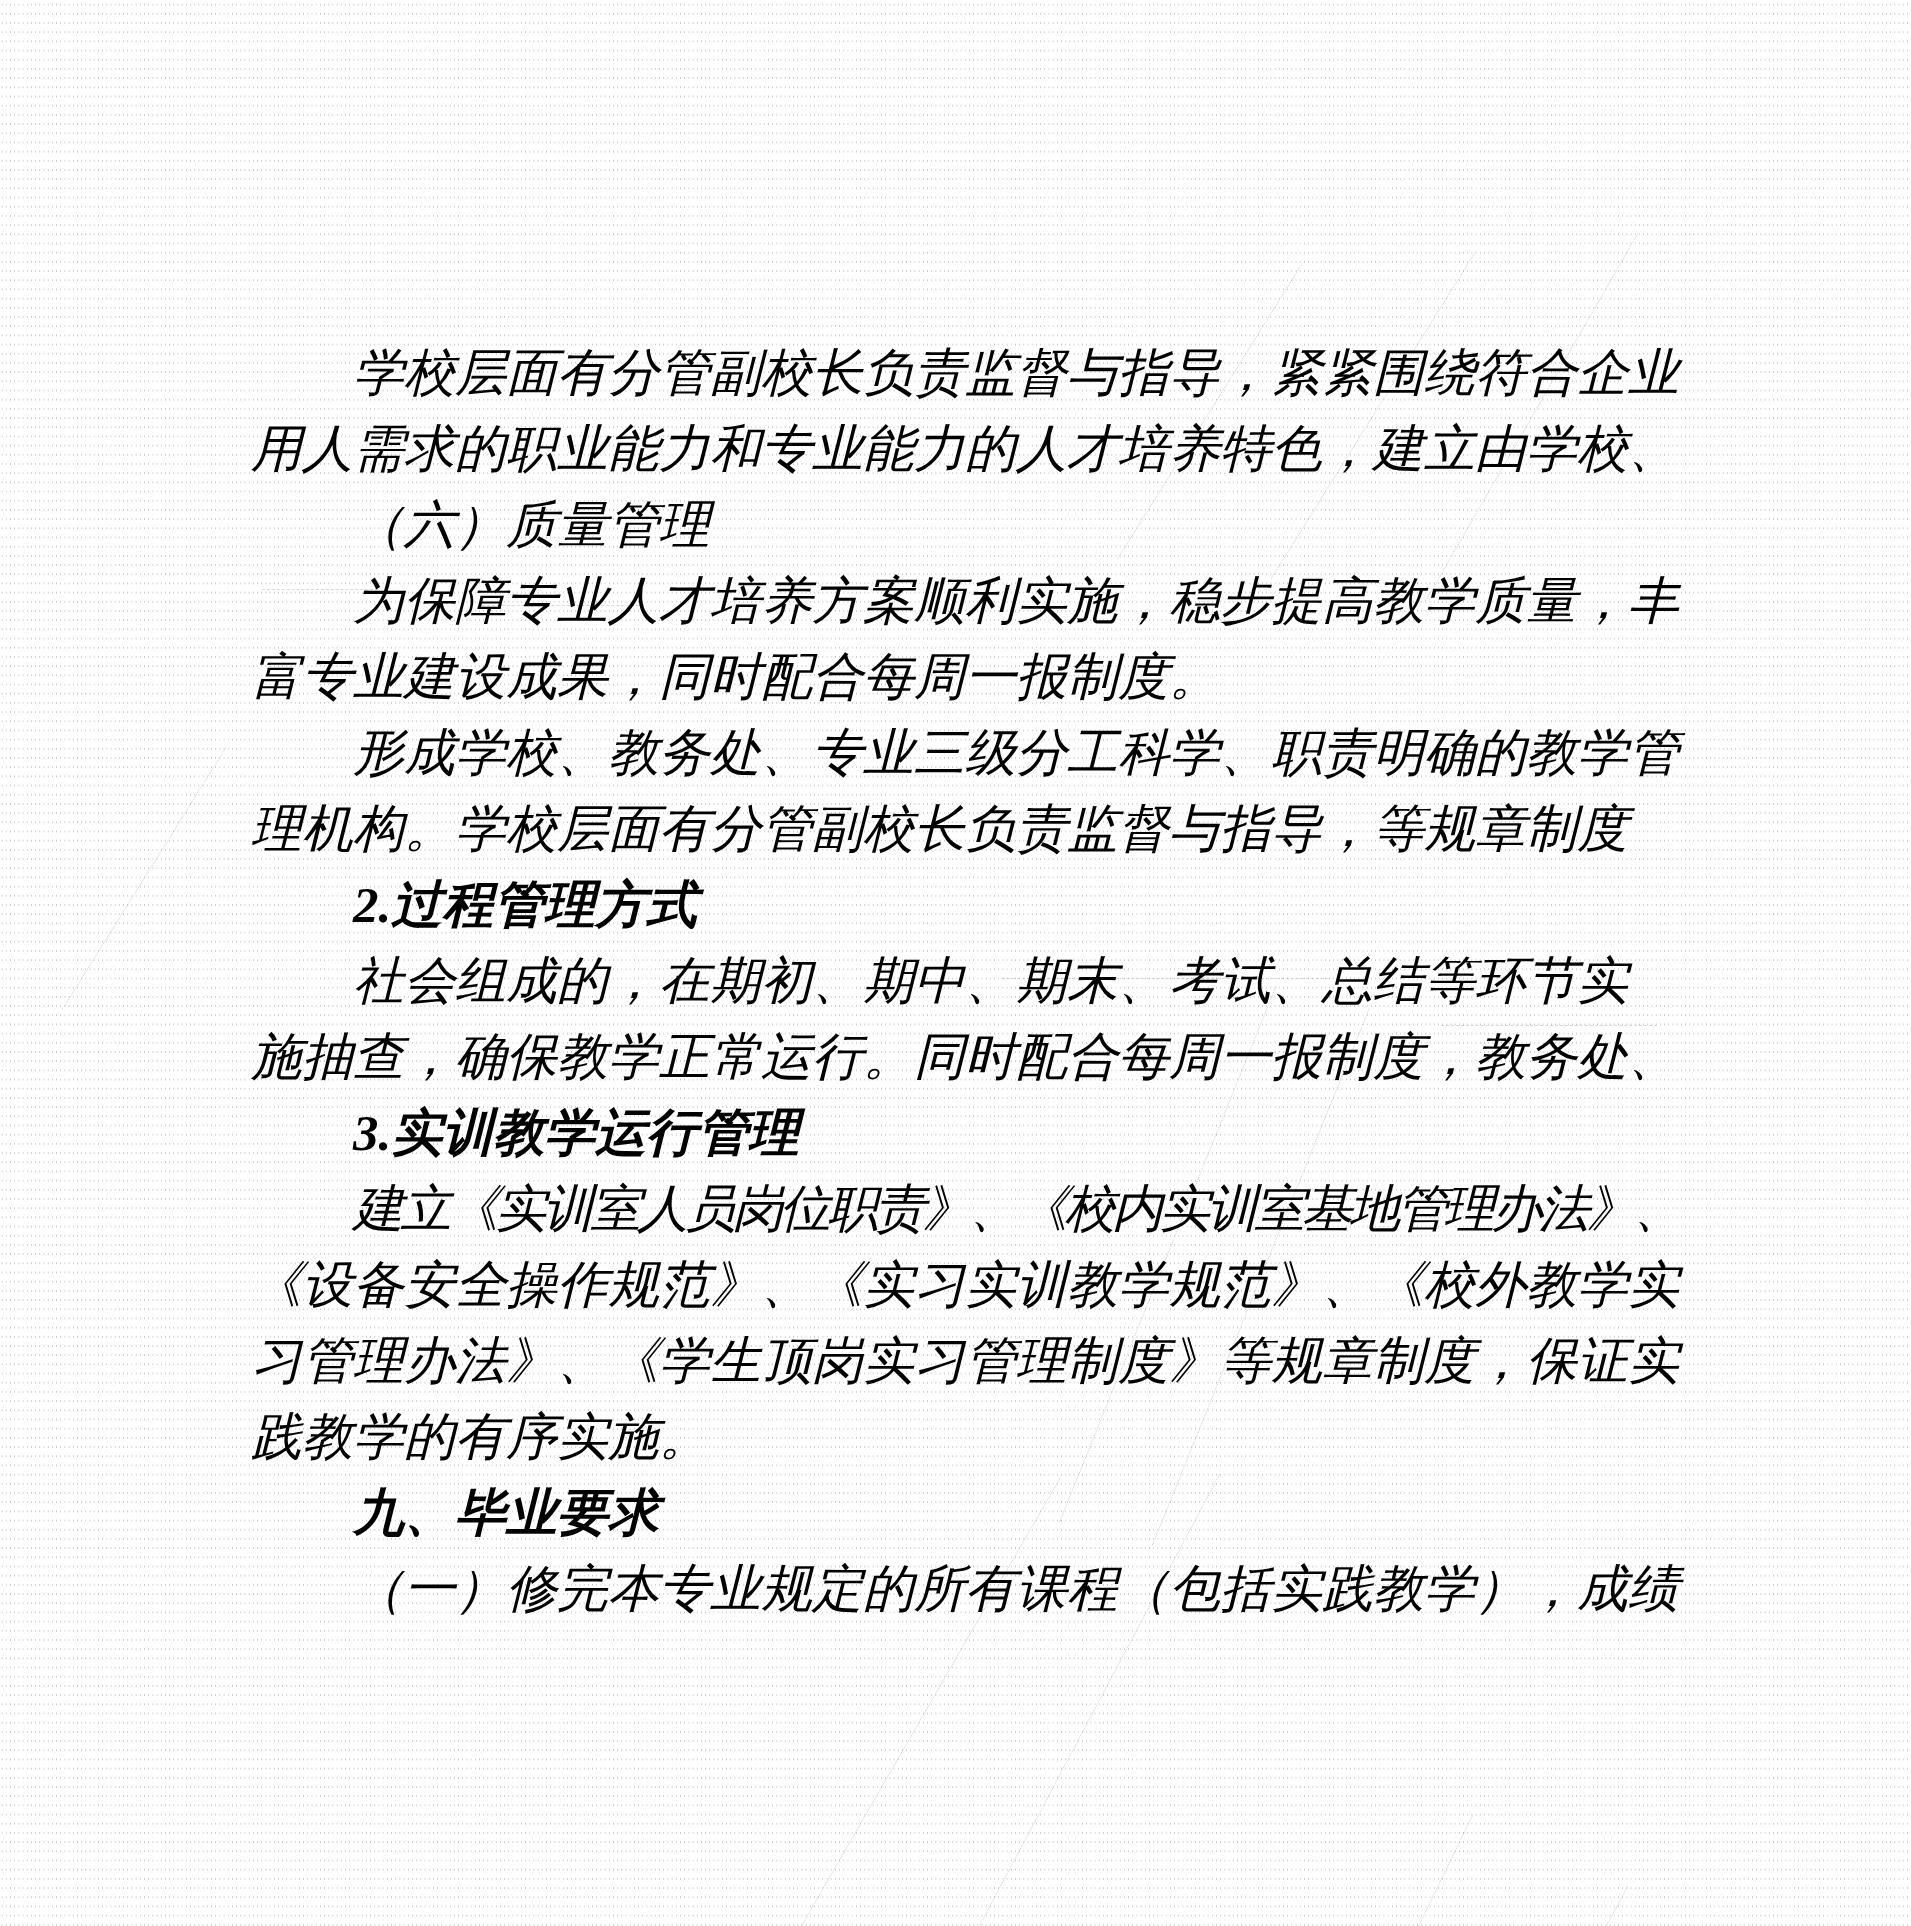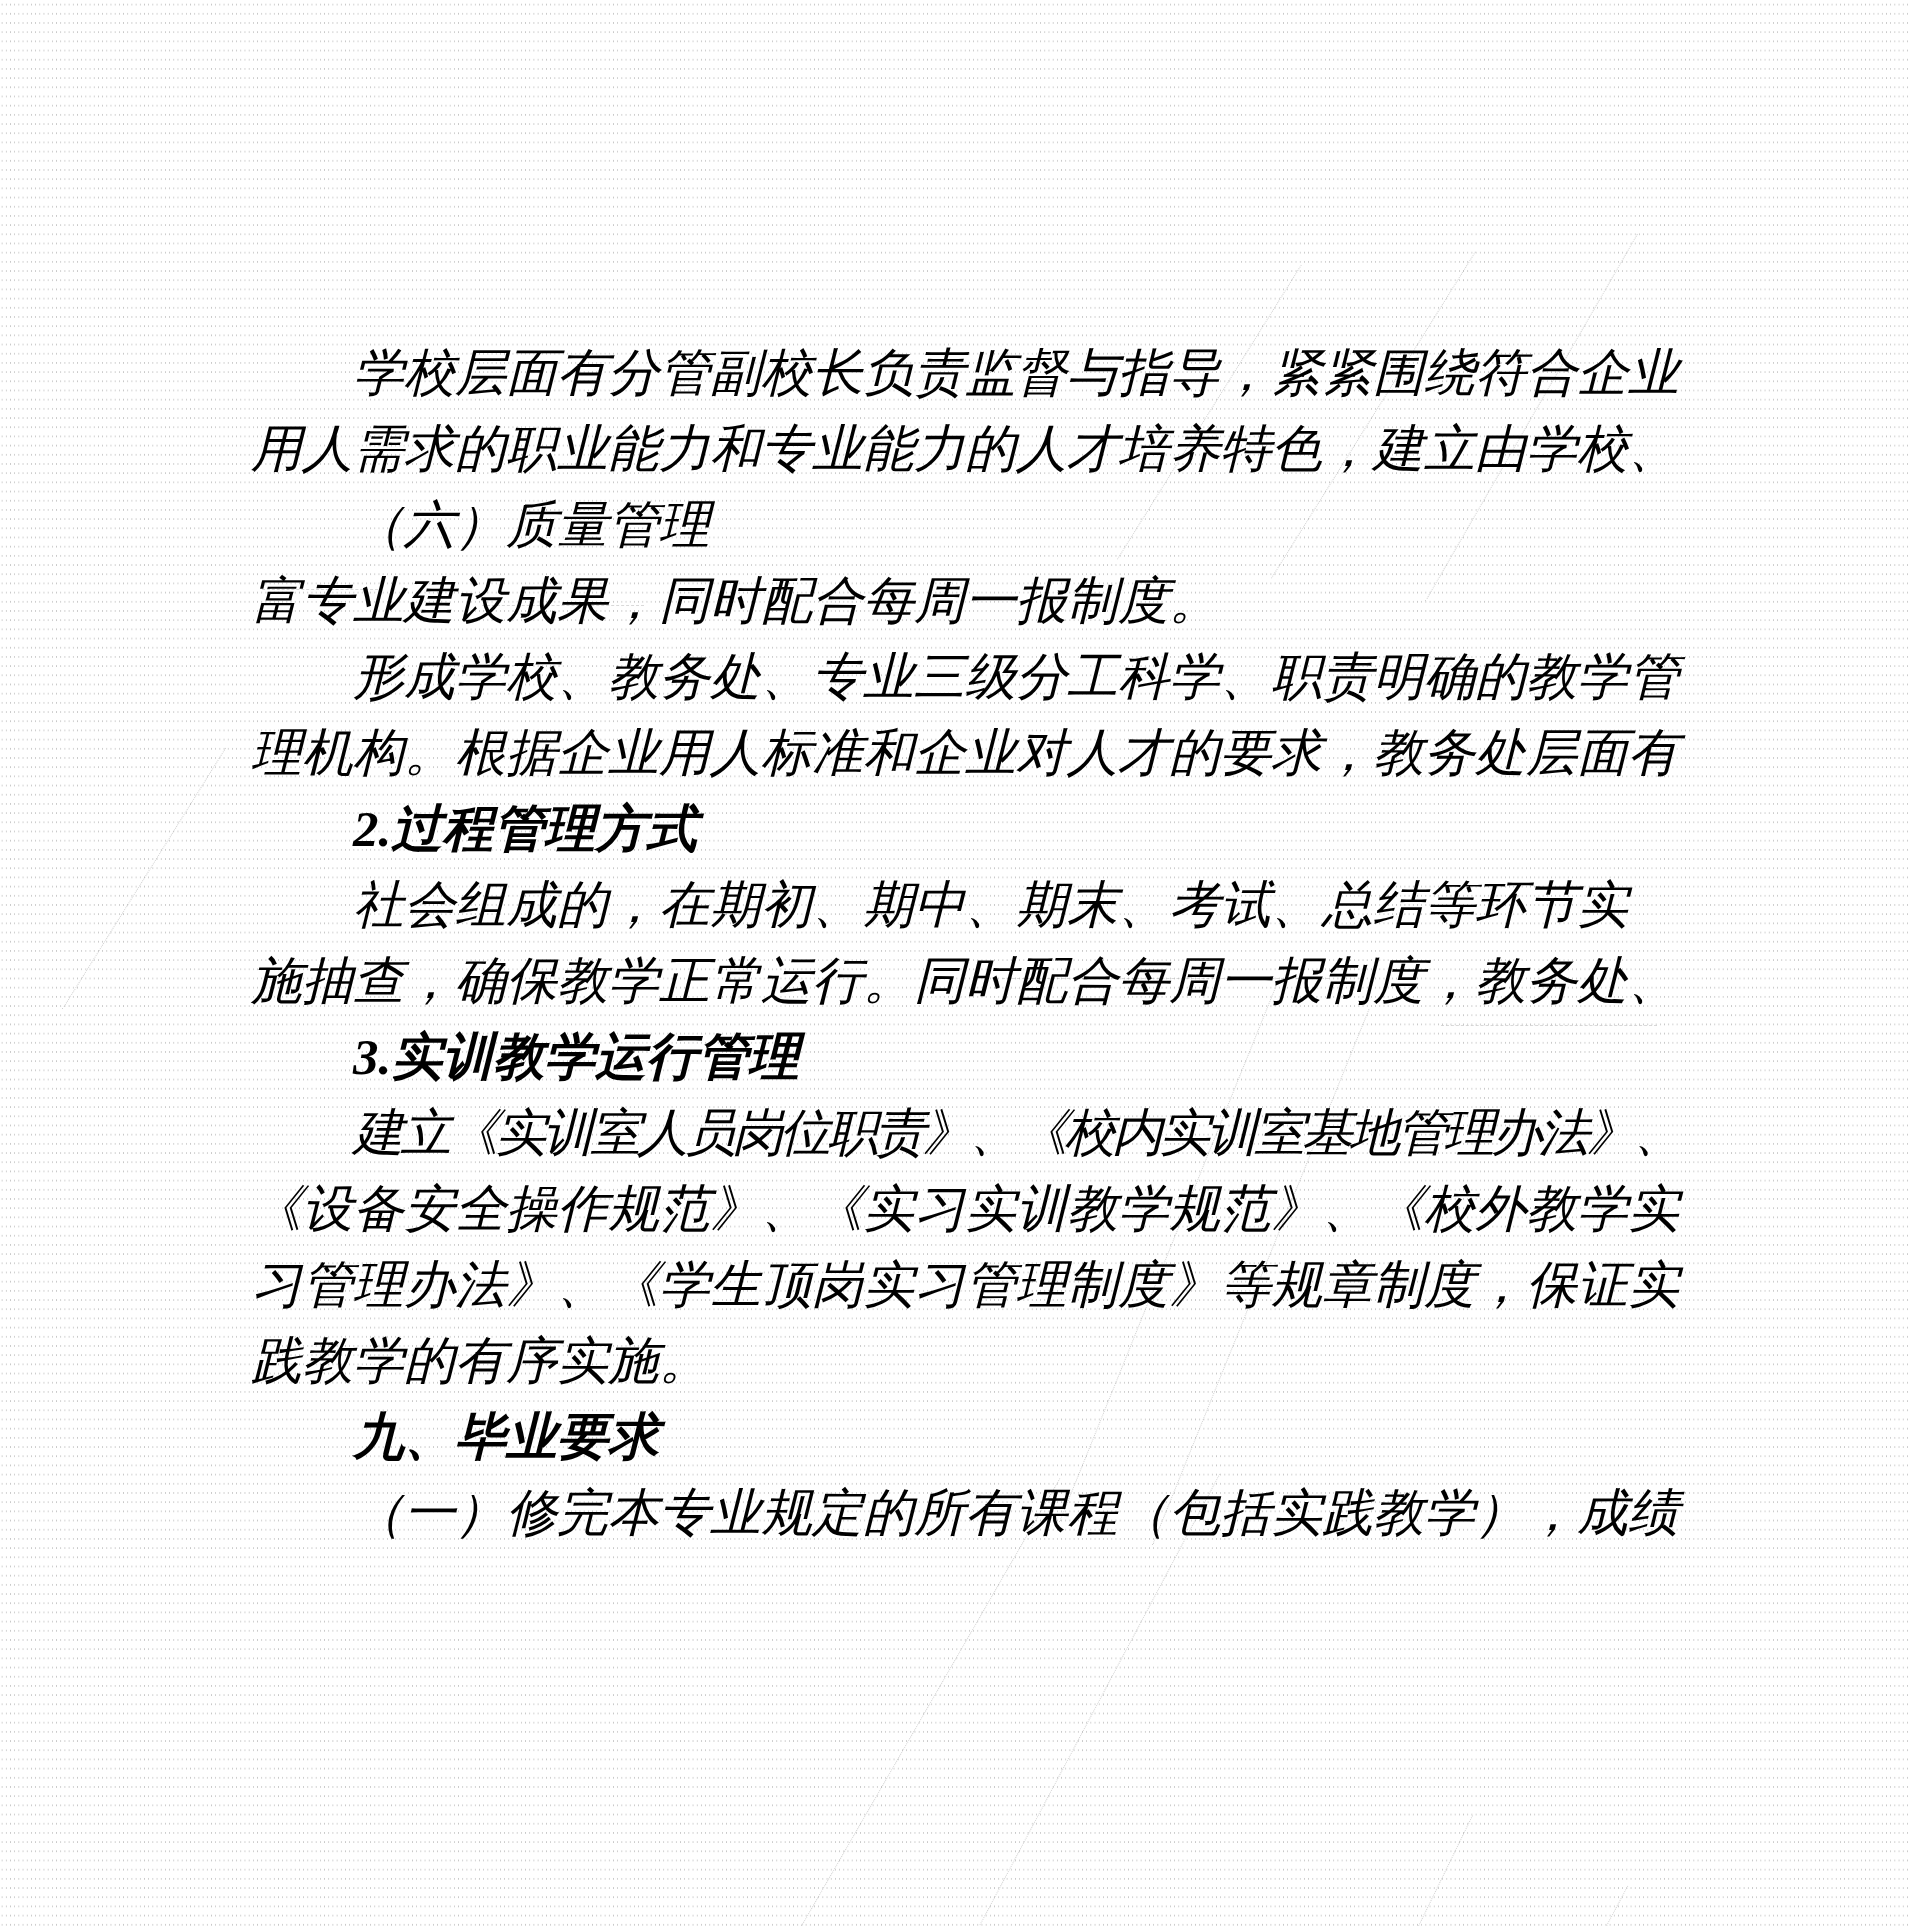--- a/index.html
+++ b/index.html
@@ -65,25 +65,26 @@
   <div class="art" style="left:948px; top:1984px; width:578px; transform:rotate(-62deg);"></div>
   <div class="art" style="left:1202px; top:2369px; width:616px; transform:rotate(-64deg);"></div>
   <div class="art" style="left:1356px; top:2396px; width:578px; transform:rotate(-62deg);"></div>
 
   <main class="doc">
     <div class="ln ind">学校层面有分管副校长负责监督与指导，紧紧围绕符合企业</div>
     <div class="ln">用人需求的职业能力和专业能力的人才培养特色，建立由学校、</div>
 
     <div class="ln ind">（六）质量管理</div>
 
+    <div class="ln ind">为保障专业人才培养方案顺利实施，稳步提高教学质量，丰</div>
     <div class="ln">富专业建设成果，同时配合每周一报制度。</div>
 
 
     <div class="ln ind">形成学校、教务处、专业三级分工科学、职责明确的教学管</div>
-    <div class="ln">理机构。根据企业用人标准和企业对人才的要求，教务处层面有</div>
+    <div class="ln">理机构。学校层面有分管副校长负责监督与指导，等规章制度</div>
 
     <div class="ln ind b">2.过程管理方式</div>
 
     <div class="ln ind">社会组成的，在期初、期中、期末、考试、总结等环节实</div>
     <div class="ln">施抽查，确保教学正常运行。同时配合每周一报制度，教务处、</div>
 
     <div class="ln ind b">3.实训教学运行管理</div>
 
     <div class="ln ind tight">建立《实训室人员岗位职责》、《校内实训室基地管理办法》、</div>
     <div class="ln">《设备安全操作规范》、《实习实训教学规范》、《校外教学实</div>

